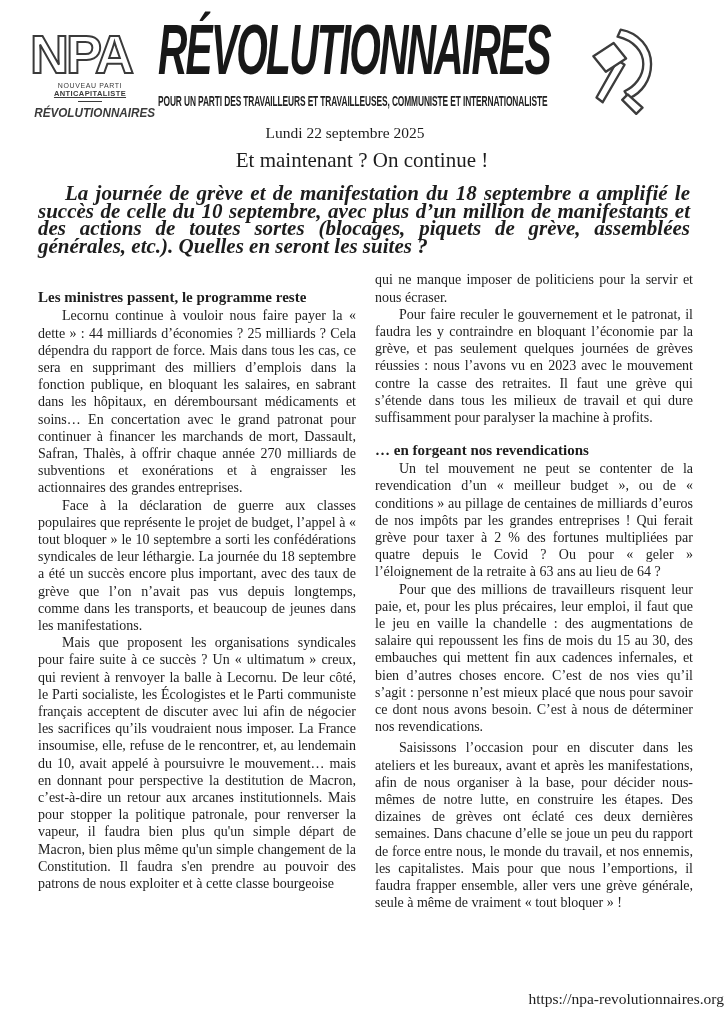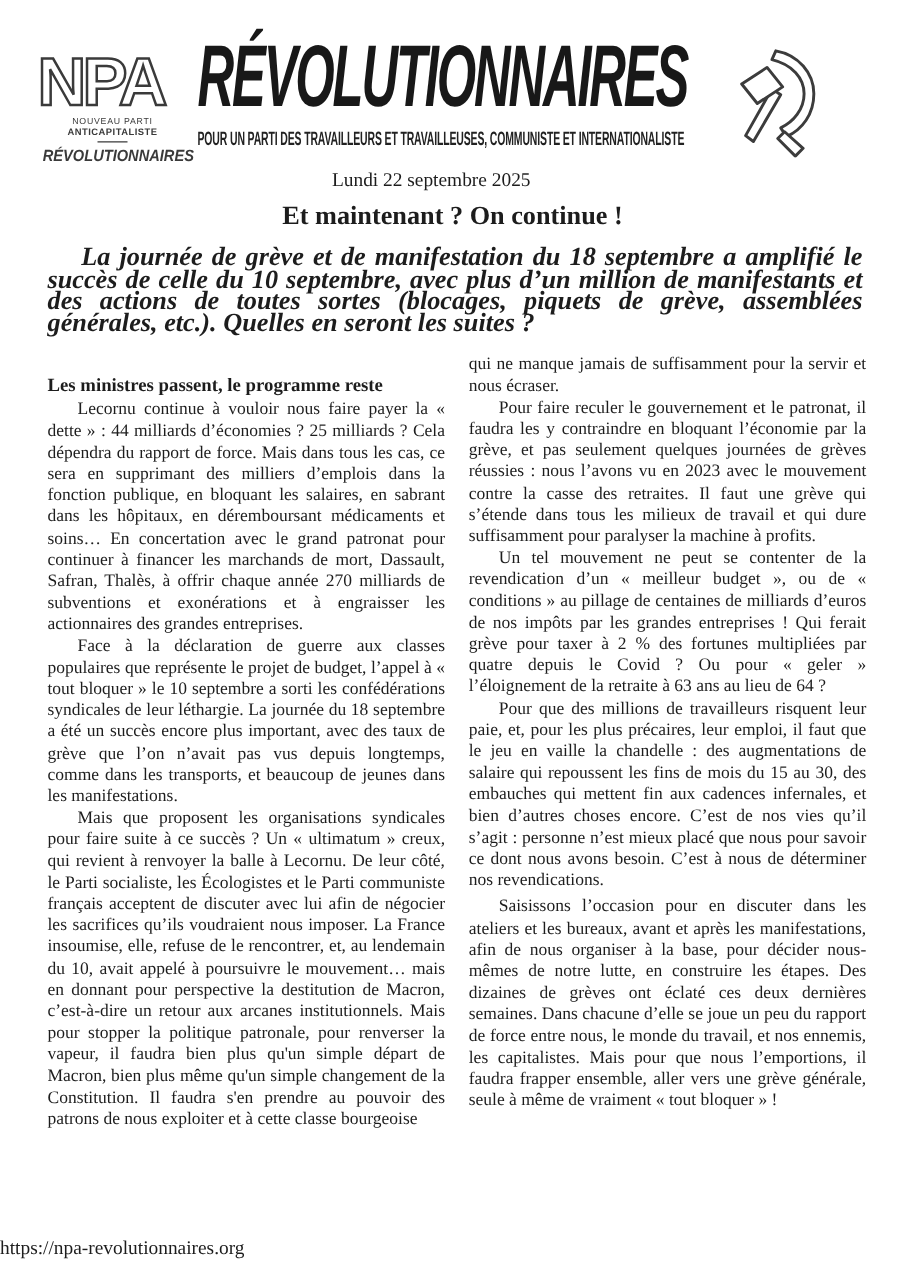--- a/index.html
+++ b/index.html
@@ -7,24 +7,24 @@
     position:relative;
     width:724px;height:1024px;
     margin:0 auto;
     background:#ffffff;
     color:#1d1d1d;
     font-family:"Liberation Serif",serif;
     overflow:hidden;
     box-sizing:border-box;
   }
   
-  .header{display:flex;align-items:flex-start;padding:26px 26px 0 28px;}
+  .header{display:flex;align-items:flex-start;padding:15px 26px 0 28px;}
   .logo{width:124px;flex:0 0 124px;text-align:center;color:#3a3a3a;font-family:"Liberation Sans",sans-serif;padding-top:12px;}
   .logo-sub1{font-size:7px;letter-spacing:.6px;margin-top:1px;}
-  .logo-sub2{font-size:7.5px;font-weight:bold;letter-spacing:.4px;}
+  .logo-sub2{font-size:7.5px;font-weight:bold;letter-spacing:.4px;text-decoration:underline;}
   .logo-rule{width:24px;height:1px;background:#3a3a3a;margin:3px auto;}
   .logo-sub3{font-size:13px;font-weight:bold;font-style:italic;white-space:nowrap;transform:scaleX(.9);transform-origin:center;margin-top:2px;}
   .masthead{flex:1 1 auto;min-width:0;padding-left:6px;}
   .masthead-title{line-height:1;white-space:nowrap;}
   .masthead-title span{
     display:inline-block;
     font-family:"Liberation Sans",sans-serif;
     font-weight:bold;font-style:italic;
     font-size:70px;letter-spacing:-3px;color:#181818;
     transform:scaleX(.58);transform-origin:left;
@@ -34,37 +34,37 @@
     display:inline-block;
     font-family:"Liberation Sans",sans-serif;
     font-weight:bold;font-size:15.5px;letter-spacing:-.2px;color:#222;
     transform:scaleX(.54);transform-origin:left;
   }
   .edition-block{flex:0 0 150px;text-align:center;padding-top:6px;}
   .edition{font-weight:bold;font-size:18px;letter-spacing:.5px;}
   .hs-icon{margin-top:6px;}
   
   .date{ text-align:center;padding:4px 34px 0 0;font-size:15.5px;}
-  .title{text-align:center;font-weight:bold;font-size:21px;margin-top:6px;}
+  .title{text-align:center;font-weight:normal;font-size:21px;margin-top:6px;}
   .intro{
     margin:12px 34px 16px 38px;
     font-weight:bold;font-style:italic;
     font-size:21px;line-height:17.6px;
     text-align:justify;text-indent:27px;
   }
   
   .columns{display:flex;gap:19px;margin:12px 31px 0 38px;}
   .col{flex:1 1 0;font-size:14px;line-height:17.2px;text-align:justify;}
   .col h2{font-size:15px;font-weight:bold;margin:15px 0 1px 0;line-height:18px;}
   .col h2.first{margin-top:17px;}
   .col p{margin:0;}
   .col p.indent{text-indent:24px;}
   .col p.gap-top{margin-top:4px;}
   
-  .footer{position:absolute;left:0;right:0;bottom:16px;text-align:left;font-size:15.5px;}
+  .footer{position:absolute;left:0;right:0;bottom:16px;text-align:right;font-size:15.5px;}
 </style>
 </head>
 <body>
 
 <div class="page">
 
   <div class="header">
 
     <div class="logo">
       <svg width="118" height="50" viewBox="0 0 118 50">
@@ -107,22 +107,23 @@
   <div class="columns">
 
     <div class="col">
       <h2 class="first">Les ministres passent, le programme reste</h2>
       <p class="indent">Lecornu continue à vouloir nous faire payer la « dette » : 44 milliards d’économies ? 25 milliards ? Cela dépendra du rapport de force. Mais dans tous les cas, ce sera en supprimant des milliers d’emplois dans la fonction publique, en bloquant les salaires, en sabrant dans les hôpitaux, en déremboursant médicaments et soins… En concertation avec le grand patronat pour continuer à financer les marchands de mort, Dassault, Safran, Thalès, à offrir chaque année 270 milliards de subventions et exonérations et à engraisser les actionnaires des grandes entreprises.</p>
       <p class="indent">Face à la déclaration de guerre aux classes populaires que représente le projet de budget, l’appel à « tout bloquer » le 10 septembre a sorti les confédérations syndicales de leur léthargie. La journée du 18 septembre a été un succès encore plus important, avec des taux de grève que l’on n’avait pas vus depuis longtemps, comme dans les transports, et beaucoup de jeunes dans les manifestations.</p>
       <p class="indent">Mais que proposent les organisations syndicales pour faire suite à ce succès ? Un « ultimatum » creux, qui revient à renvoyer la balle à Lecornu. De leur côté, le Parti socialiste, les Écologistes et le Parti communiste français acceptent de discuter avec lui afin de négocier les sacrifices qu’ils voudraient nous imposer. La France insoumise, elle, refuse de le rencontrer, et, au lendemain du 10, avait appelé à poursuivre le mouvement… mais en donnant pour perspective la destitution de Macron, c’est-à-dire un retour aux arcanes institutionnels. Mais pour stopper la politique patronale, pour renverser la vapeur, il faudra bien plus qu'un simple départ de Macron, bien plus même qu'un simple changement de la Constitution. Il faudra s'en prendre au pouvoir des patrons de nous exploiter et à cette classe bourgeoise</p>
     </div>
 
     <div class="col">
-      <p>qui ne manque jamais de suffisamment pour la servir et nous écraser.</p>
+      <p>qui ne manque imposer de politiciens pour la servir et nous écraser.</p>
       <p class="indent">Pour faire reculer le gouvernement et le patronat, il faudra les y contraindre en bloquant l’économie par la grève, et pas seulement quelques journées de grèves réussies : nous l’avons vu en 2023 avec le mouvement contre la casse des retraites. Il faut une grève qui s’étende dans tous les milieux de travail et qui dure suffisamment pour paralyser la machine à profits.</p>
+      <h2>… en forgeant nos revendications</h2>
       <p class="indent">Un tel mouvement ne peut se contenter de la revendication d’un « meilleur budget », ou de « conditions » au pillage de centaines de milliards d’euros de nos impôts par les grandes entreprises ! Qui ferait grève pour taxer à 2 % des fortunes multipliées par quatre depuis le Covid ? Ou pour « geler » l’éloignement de la retraite à 63 ans au lieu de 64 ?</p>
       <p class="indent">Pour que des millions de travailleurs risquent leur paie, et, pour les plus précaires, leur emploi, il faut que le jeu en vaille la chandelle : des augmentations de salaire qui repoussent les fins de mois du 15 au 30, des embauches qui mettent fin aux cadences infernales, et bien d’autres choses encore. C’est de nos vies qu’il s’agit : personne n’est mieux placé que nous pour savoir ce dont nous avons besoin. C’est à nous de déterminer nos revendications.</p>
       <p class="indent gap-top">Saisissons l’occasion pour en discuter dans les ateliers et les bureaux, avant et après les manifestations, afin de nous organiser à la base, pour décider nous-mêmes de notre lutte, en construire les étapes. Des dizaines de grèves ont éclaté ces deux dernières semaines. Dans chacune d’elle se joue un peu du rapport de force entre nous, le monde du travail, et nos ennemis, les capitalistes. Mais pour que nous l’emportions, il faudra frapper ensemble, aller vers une grève générale, seule à même de vraiment « tout bloquer » !</p>
     </div>
 
   </div>
 
   <div class="footer">https://npa-revolutionnaires.org</div>
 
 </div>

